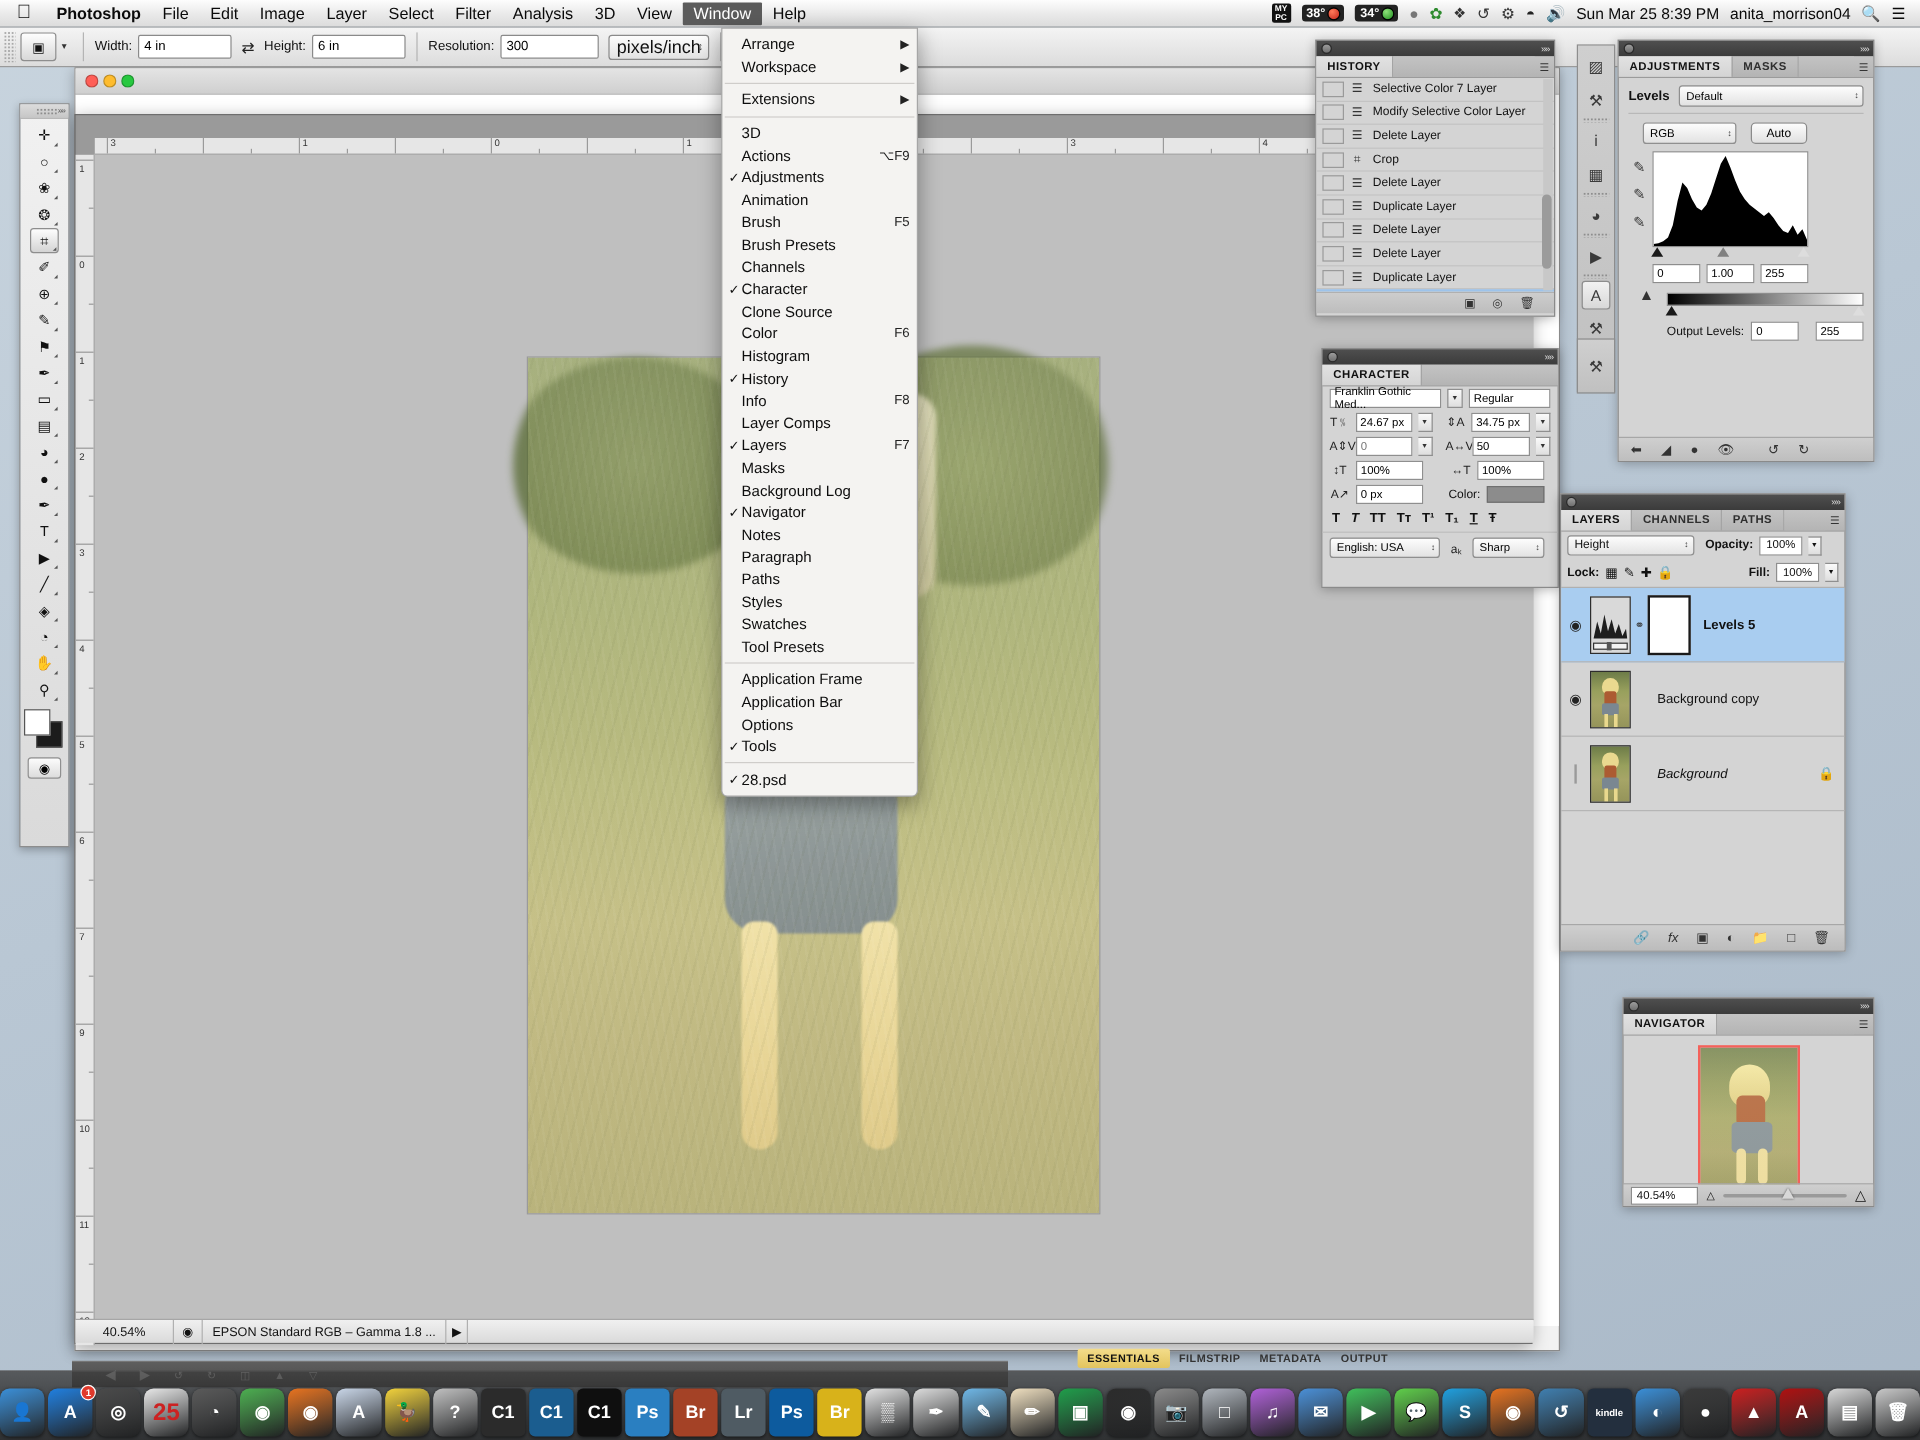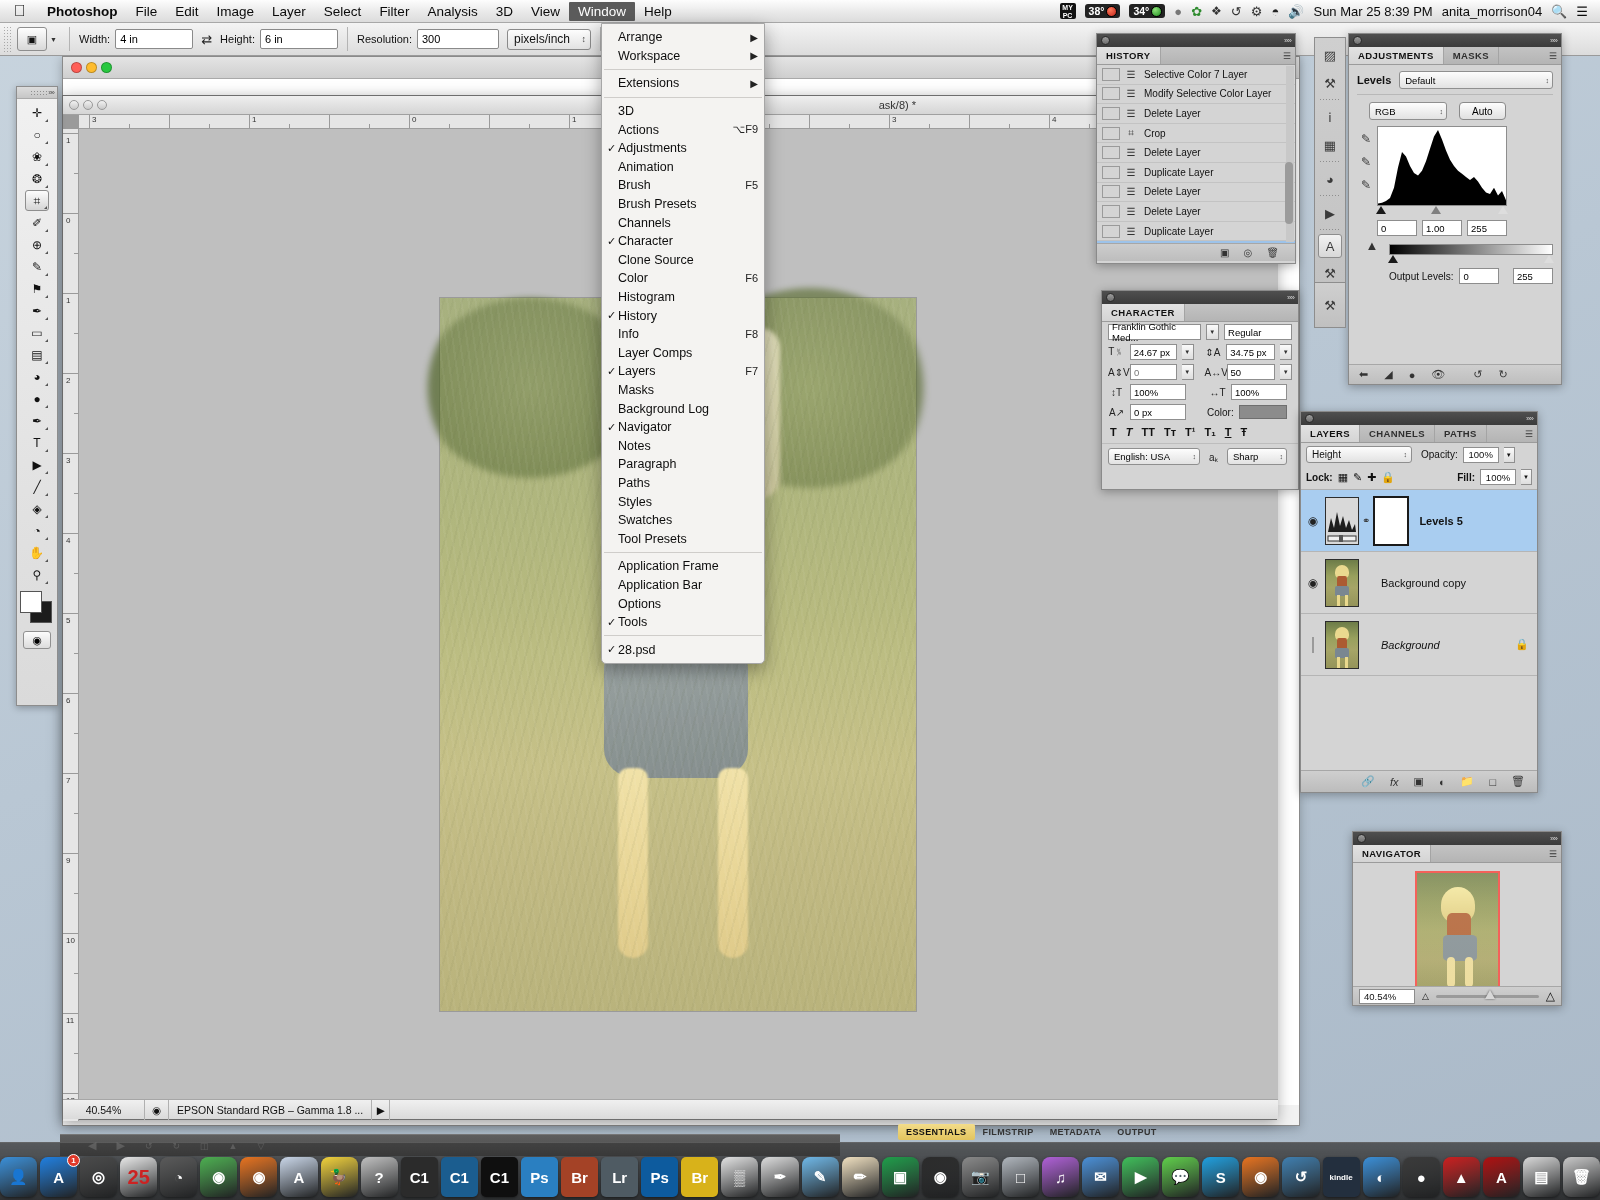--- a/index.html
+++ b/index.html
@@ -57,21 +57,21 @@
   }
   .caret-btn{ width:13px;height:24px;display:flex;align-items:center;justify-content:center;font-size:7px;color:#333;}
   .opt-label{ margin-right:5px; font-size:11px;}
   .opt-input{
     height:20px; border:1px solid #8a8a8a; background:#fff; border-radius:2px;
     font-size:11px; padding:0 4px; display:flex; align-items:center; color:#000;
   }
   .opt-select{
     height:21px;border:1px solid #8a8a8a;border-radius:3px;
     background:linear-gradient(#fdfdfd,#e2e2e2);
-    font-size:12px;padding:0 16px 0 6px;display:flex;align-items:center;position:relative;
+    font-size:15px;padding:0 16px 0 6px;display:flex;align-items:center;position:relative;
   }
   .opt-select:after{content:"\2195"; position:absolute; right:4px; font-size:9px; color:#444;}
   .opt-btn{
     height:21px;border:1px solid #8a8a8a;border-radius:4px;
     background:linear-gradient(#fdfdfd,#e0e0e0); font-size:11px;
     padding:0 12px; display:flex;align-items:center;
   }
   .swapicon{ font-size:13px; margin:0 8px; color:#222;}
 
   
@@ -350,27 +350,20 @@
 <div id="bg-window">
   <div id="bg-win-title">
     <span class="tl-dot" style="background:#ff5f57"></span>
     <span class="tl-dot" style="background:#febc2e"></span>
     <span class="tl-dot" style="background:#28c840"></span>
   </div>
   <div id="bg-win-body"></div>
 </div>
 
 <div id="doc">
-  <div id="doc-title">
-    <span class="tl"></span>
-    <span class="tl"></span>
-    <span class="tl"></span>
-    <span id="doc-title-text">28.psd</span>
-    <span style="position:absolute;right:360px;font-size:11px;color:#333;">ask/8) *</span>
-  </div>
 
   <div id="ruler-top">
       <div class="rt-tick" style="left: 10px;"></div>
       <div class="rt-num" style="left: 13px;">3</div>
       <div class="rt-tick small" style="left: 50px;"></div>
       <div class="rt-tick" style="left: 90px;"></div>
       <div class="rt-num" style="left: 93px;"></div>
       <div class="rt-tick small" style="left: 130px;"></div>
       <div class="rt-tick" style="left: 170px;"></div>
       <div class="rt-num" style="left: 173px;">1</div>
@@ -899,21 +892,21 @@
   </div>
   <div class="tabrow">
     <div class="ptab on">LAYERS</div>
     <div class="ptab">CHANNELS</div>
     <div class="ptab">PATHS</div>
     <div class="tabfill"></div>
     <div class="pnl-menu">☰</div>
   </div>
   <div class="lyr-ctrl">
     <div class="lyr-sel" style="width:106px">Height</div>
-    <span style="font-weight:normal;margin-left:4px;">Opacity:</span>
+    <span style="font-weight:bold;margin-left:4px;">Opacity:</span>
     <div class="lyr-val">100%</div>
     <div class="lyr-valstep">▼</div>
   </div>
   <div class="lyr-ctrl" style="border-bottom:1px solid #b0b0b0;padding-bottom:4px;">
     <span style="font-weight:bold;">Lock:</span>
     <span style="font-size:11px">▦</span>
     <span style="font-size:11px">✎</span>
     <span style="font-size:11px">✚</span>
     <span style="font-size:11px">🔒</span>
     <span style="font-weight:bold;margin-left:auto;">Fill:</span>

